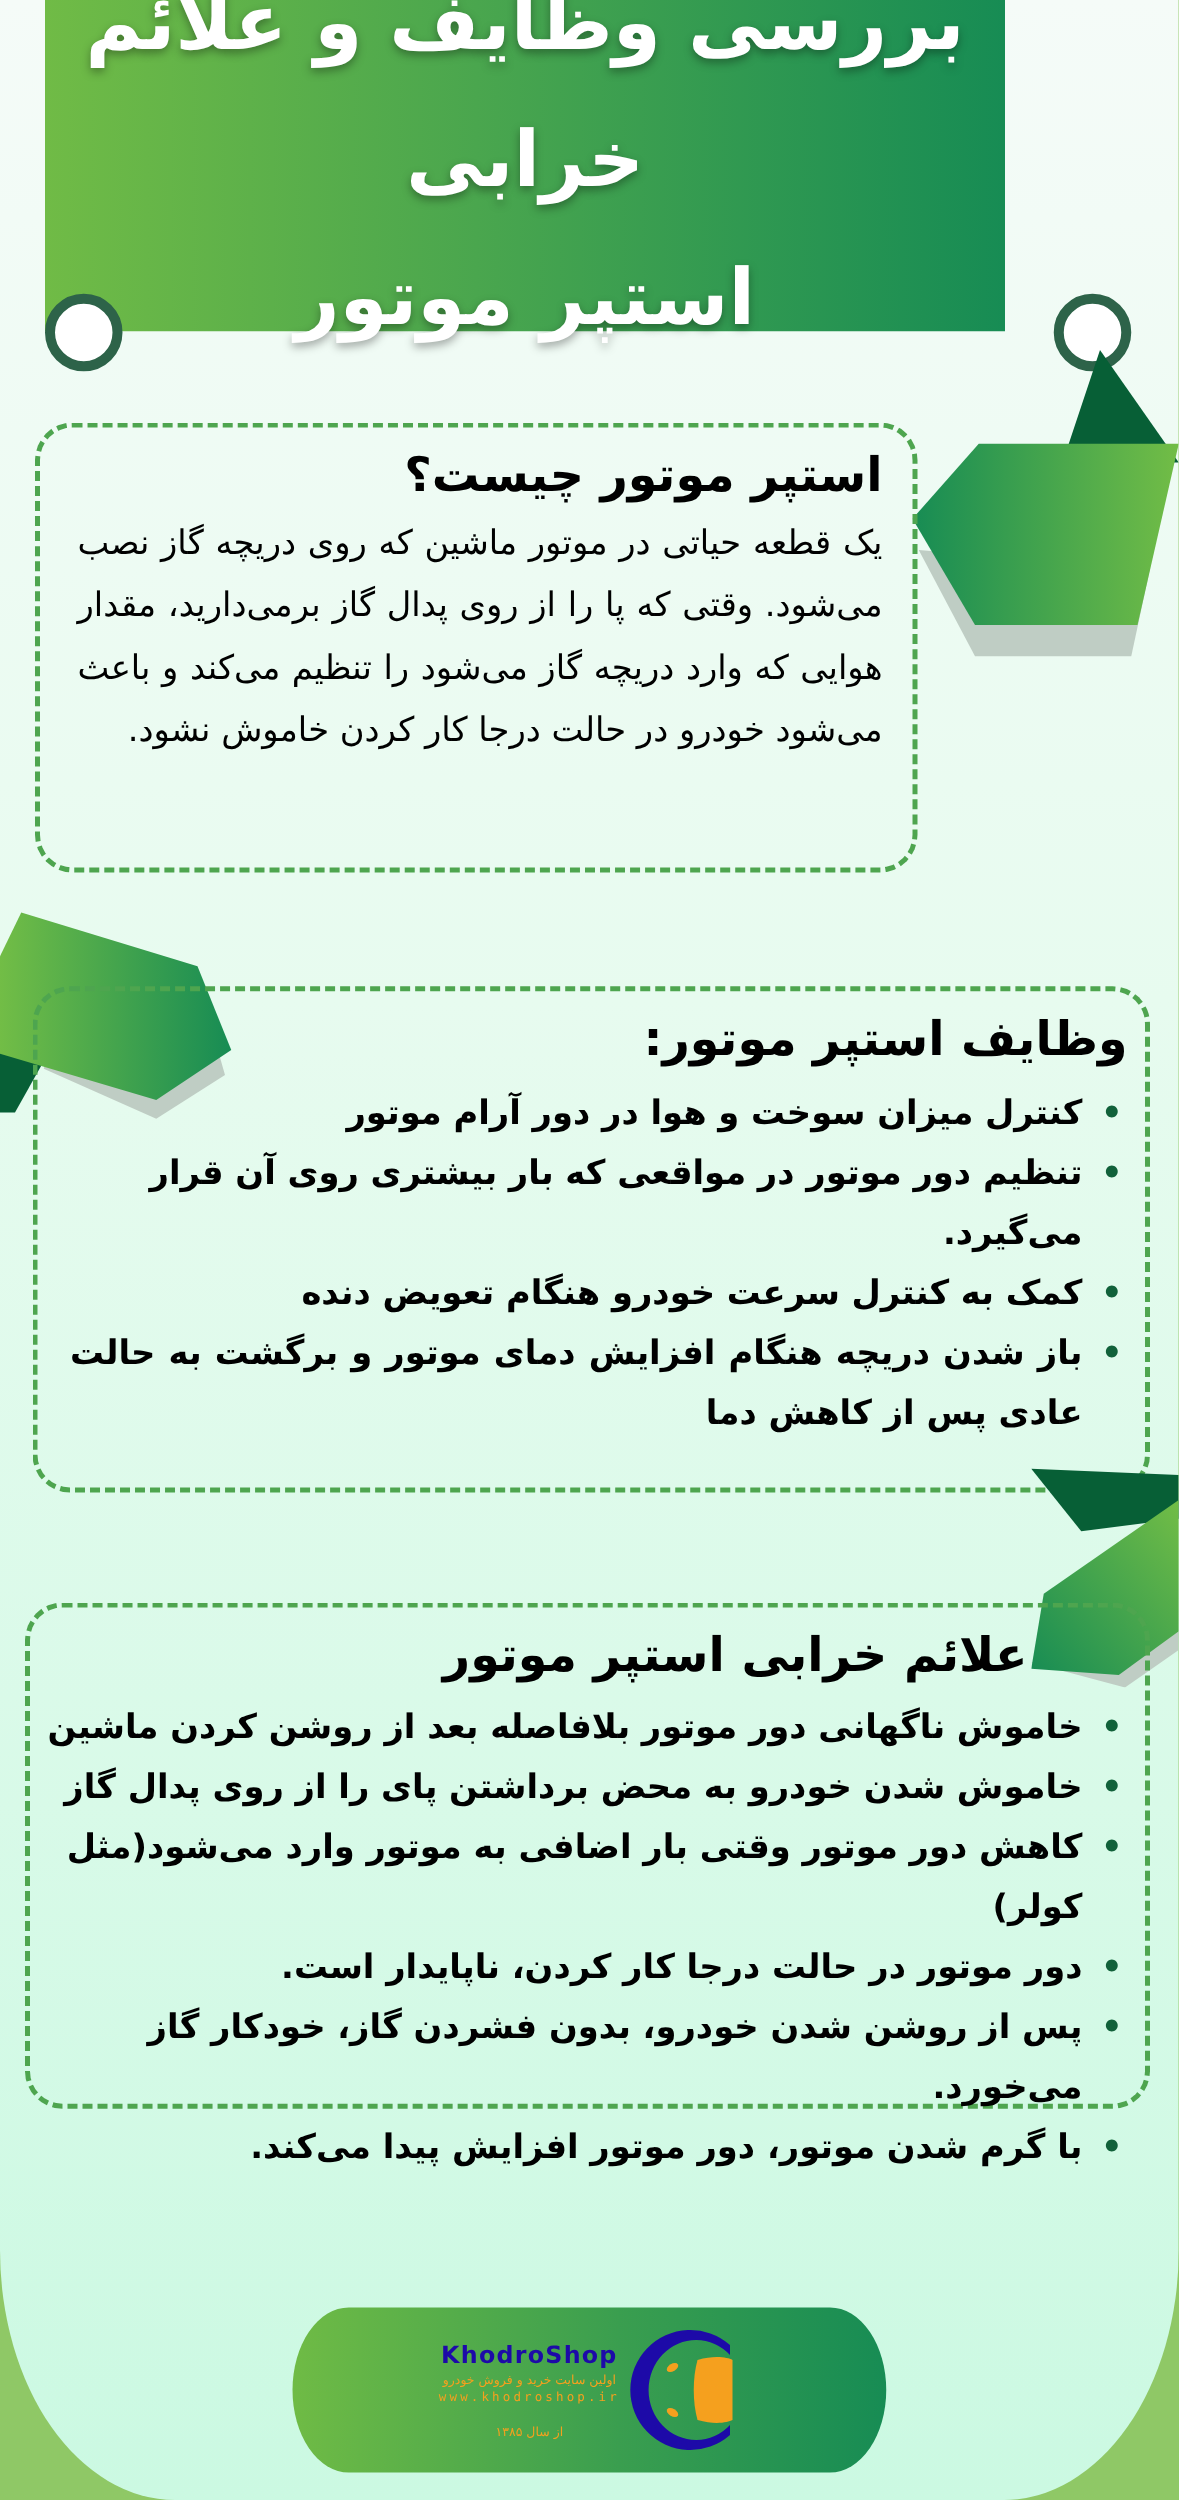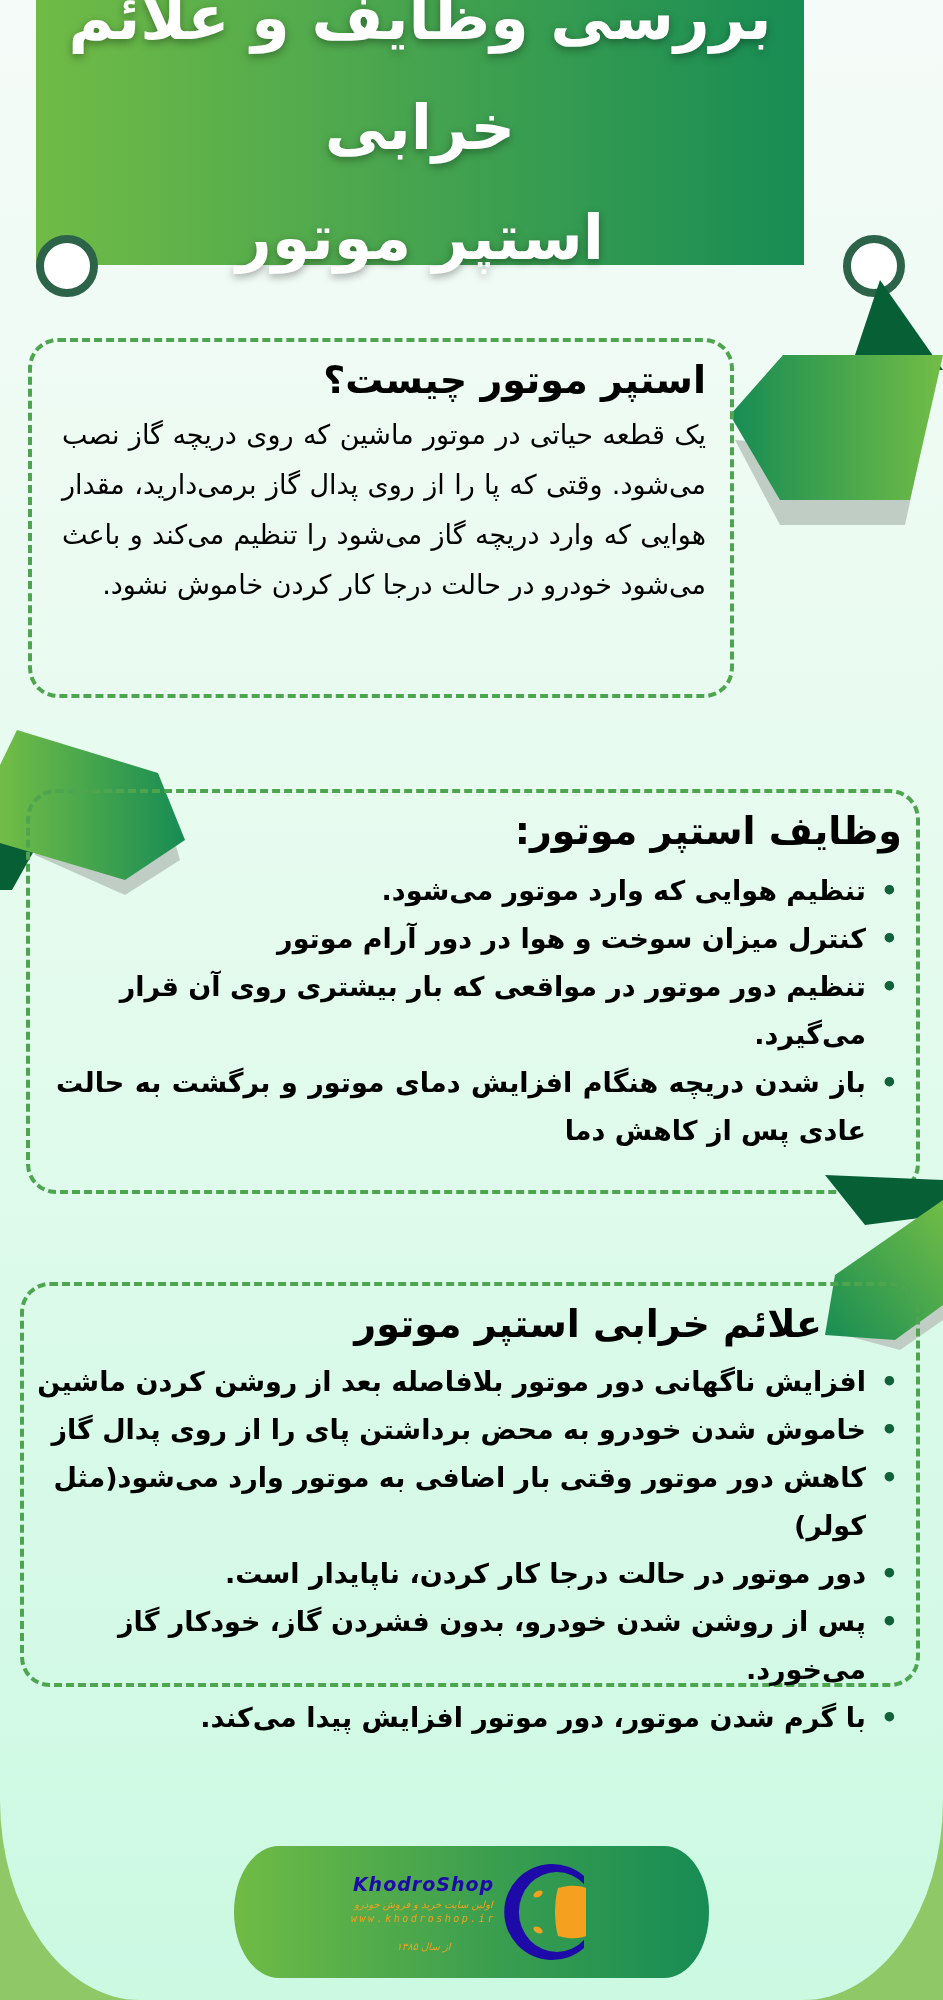--- a/index.html
+++ b/index.html
@@ -40,21 +40,21 @@
     padding-right: 36px;
   }
   .box li::before {
     content: "•"; position: absolute; right: 4px; top: 0; color: #11613a;
   }
   .deco { position: absolute; }
   .footer-logo {
     position: absolute; left: 234px; top: 1846px; width: 475px; height: 132px;
     background: linear-gradient(90deg, #6fbb45 0%, #3a9e4f 55%, #178c54 100%);
     border-radius: 45px / 66px;
-    display: flex; align-items: center; justify-content: center; gap: 6px; font-style: italic;
+    display: flex; align-items: center; justify-content: center; gap: 6px;
   }
   .logo-text { text-align: center; display: flex; flex-direction: column; align-items: center; }
   .logo-brand { color: #1d0aa8; font-weight: bold; font-size: 19px; letter-spacing: 1px; font-family: "DejaVu Sans", sans-serif; }
   .logo-tag { direction: rtl; color: #f5a01e; font-size: 10px; margin-top: 4px; }
   .logo-url { color: #f5a01e; font-size: 10px; letter-spacing: 2.5px; margin-top: 3px; font-family: "DejaVu Sans Mono", monospace; }
   .logo-year { direction: rtl; color: #f5a01e; font-size: 10px; margin-top: 17px; }
 </style>
 </head>
 <body>
 
@@ -94,43 +94,43 @@
       </linearGradient>
   </defs>
   <polygon points="0,115 40,115 12,165 0,165" fill="#075f36"></polygon>
   <polygon points="35,130 125,170 180,135 170,100 40,110" fill="#bfcdc4"></polygon>
   <polygon points="17,5 158,48 185,115 125,155 0,118 0,40" fill="url(#g2)"></polygon>
 </svg>
 
 <div class="box" style="left:26px; top:789px; width:894px; height:405px; padding:8px 14px 10px 26px;">
   <h2 style="margin-bottom:6px;">وظایف استپر موتور:</h2>
   <ul>
-    <li>تنظیم هوایی که وارد موتور می‌شود.</li>
     <li>کنترل میزان سوخت و هوا در دور آرام موتور</li>
     <li>تنظیم دور موتور در مواقعی که بار بیشتری روی آن قرار می‌گیرد.</li>
+    <li>کمک به کنترل سرعت خودرو هنگام تعویض دنده</li>
     <li style="text-align:justify;">باز شدن دریچه هنگام افزایش دمای موتور و برگشت به حالت عادی پس از کاهش دما</li>
   </ul>
 </div>
 
 <svg class="deco" style="left:825px; top:1135px;" width="118" height="215">
   <defs>
     <linearGradient id="g3" x1="0" x2="1" y1="1" y2="0">
         <stop offset="0" stop-color="#178c54"></stop>
         <stop offset="1" stop-color="#72bd46"></stop>
       </linearGradient>
   </defs>
   <polygon points="0,40 118,45 118,80 40,90" fill="#075f36"></polygon>
   <polygon points="0,195 75,215 118,185 118,170" fill="#bfcdc4"></polygon>
   <polygon points="118,65 10,140 0,200 70,205 118,170" fill="url(#g3)"></polygon>
 </svg>
 
 <div class="box" style="left:20px; top:1282px; width:900px; height:405px; padding:8px 14px 10px 4px;">
   <h2 style="padding-right:80px; margin-bottom:4px;">علائم خرابی استپر موتور</h2>
   <ul>
-    <li>افزایش ناگهانی دور موتور بلافاصله بعد از روشن کردن ماشین</li>
+    <li>خاموش ناگهانی دور موتور بلافاصله بعد از روشن کردن ماشین</li>
     <li>خاموش شدن خودرو به محض برداشتن پای را از روی پدال گاز</li>
     <li>کاهش دور موتور وقتی بار اضافی به موتور وارد می‌شود(مثل کولر)</li>
     <li>دور موتور در حالت درجا کار کردن، ناپایدار است.</li>
     <li>پس از روشن شدن خودرو، بدون فشردن گاز، خودکار گاز می‌خورد.</li>
     <li>با گرم شدن موتور، دور موتور افزایش پیدا می‌کند.</li>
   </ul>
 </div>
 
 <div class="footer-logo">
   <div class="logo-text">

